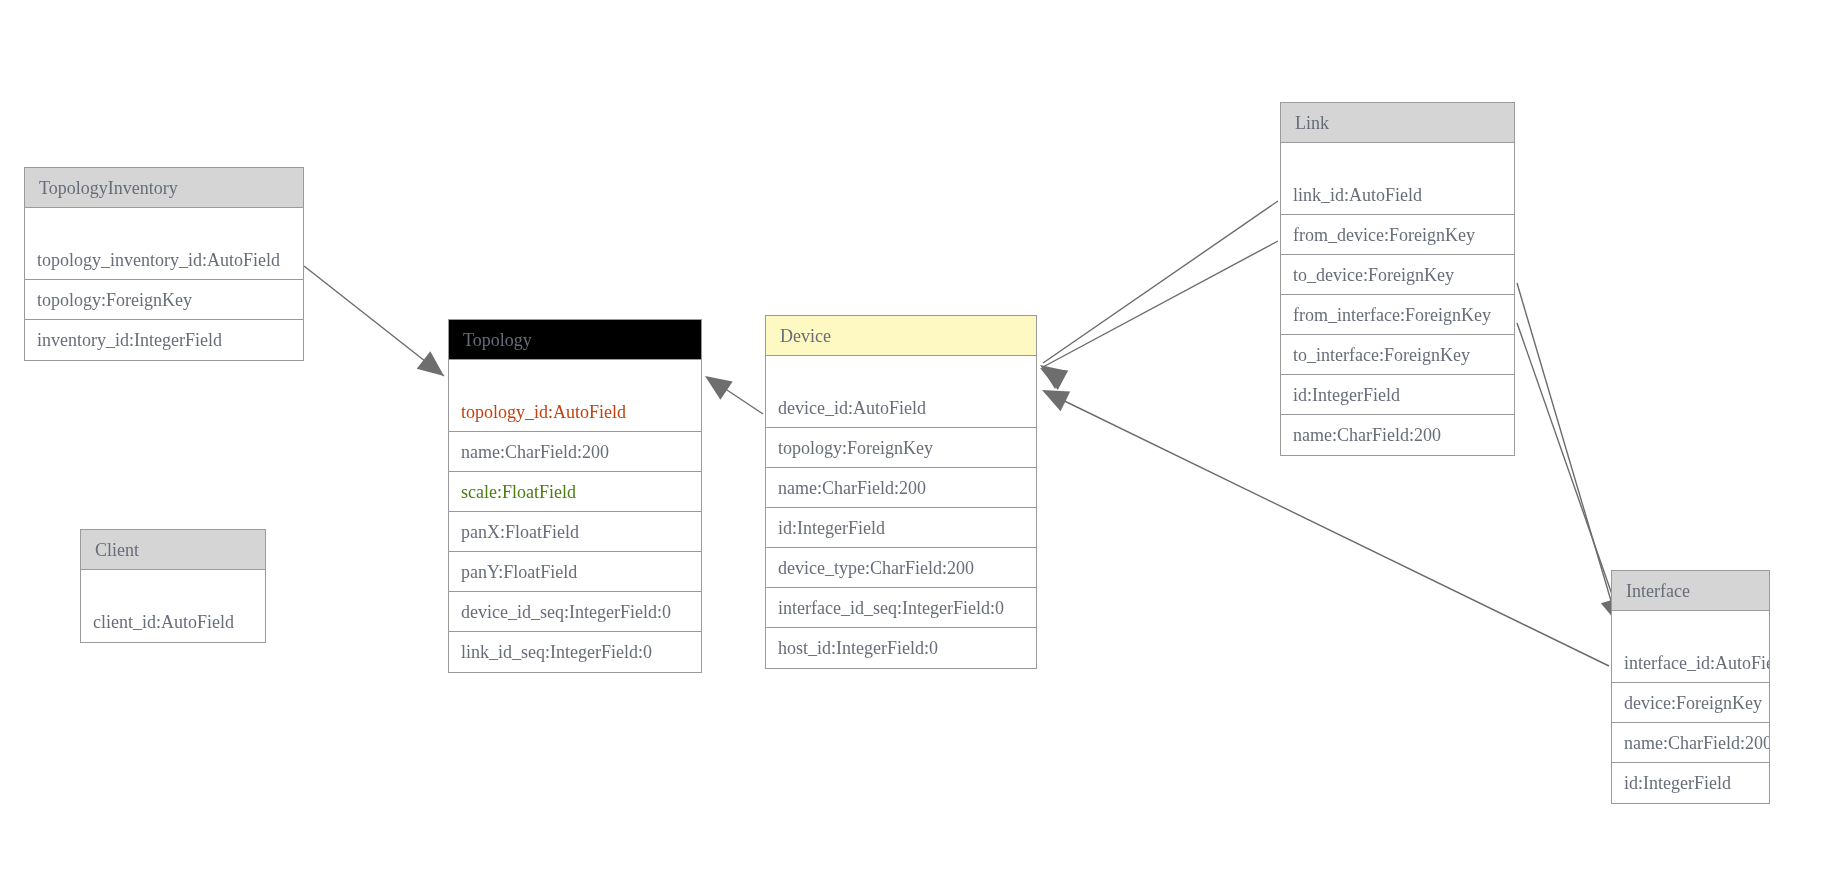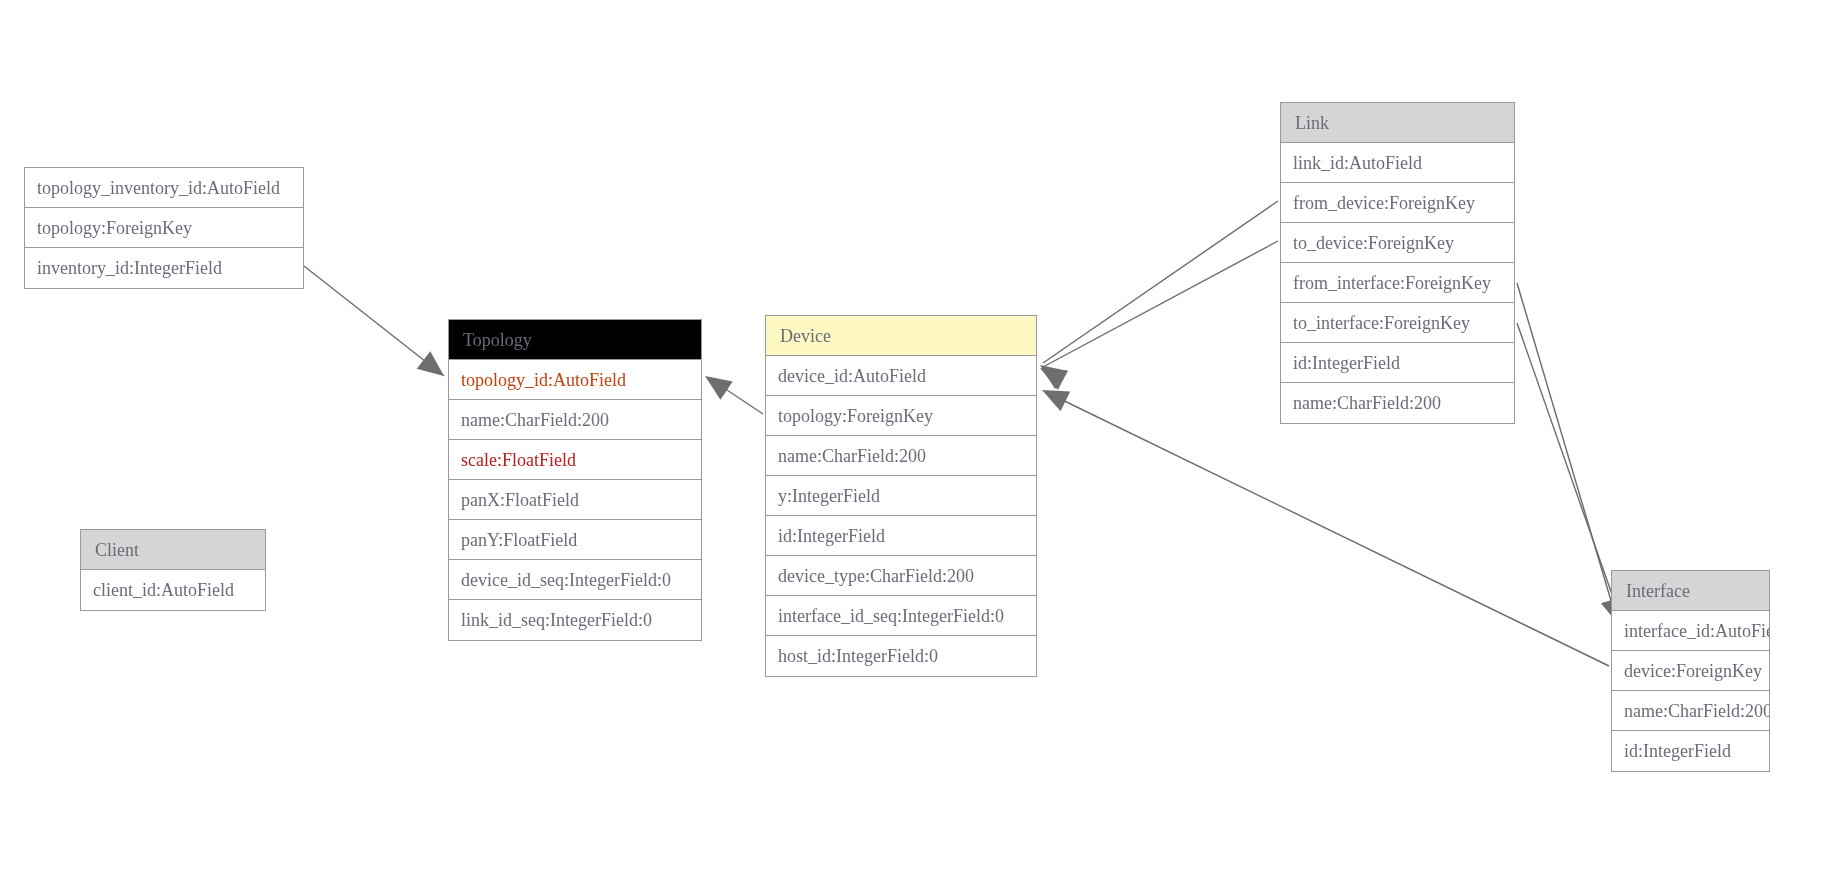--- a/index.html
+++ b/index.html
@@ -37,20 +37,21 @@
     color: #676c79;
     font-size: 18px;
     line-height: 40px;
     height: 40px;
     padding: 0 0 0 14px;
     white-space: nowrap;
     overflow: hidden;
   }
   .entity-fields {
     display: block;
+    margin-top: 32px;
   }
   .field-row {
     box-sizing: border-box;
     height: 40px;
     line-height: 40px;
     padding: 0 10px 0 12px;
     color: #686d7a;
     font-size: 18px;
     border-bottom: 1px solid #9a9a9a;
     white-space: nowrap;
@@ -91,51 +92,51 @@
         <path d="M0,0 L-26,-11 L-26,11 Z" fill="#6e6e6e" transform="translate(1619,625) rotate(73)"></path>
       </g>
       <g>
         <polyline points="1517,323 1622,623" fill="none" stroke="#6b6b6b" stroke-width="1.4"></polyline>
         <path d="M0,0 L-26,-11 L-26,11 Z" fill="#6e6e6e" transform="translate(1624,627) rotate(71)"></path>
       </g>
     </svg>
 
   <div id="entity-layer">
       <div class="entity" style="left: 24px; top: 167px; width: 280px; border-color: rgb(154, 154, 154);">
+        <div class="entity-title" style="background: rgb(213, 213, 213); border-bottom-color: rgb(154, 154, 154);">TopologyInventory</div>
         <div class="entity-fields">
           <div class="field-row" style="border-bottom-color: rgb(154, 154, 154); color: rgb(104, 109, 122);">topology_inventory_id:AutoField</div>
           <div class="field-row" style="border-bottom-color: rgb(154, 154, 154); color: rgb(104, 109, 122);">topology:ForeignKey</div>
           <div class="field-row" style="border-bottom-color: rgb(154, 154, 154); color: rgb(104, 109, 122);">inventory_id:IntegerField</div>
         </div>
       </div>
       <div class="entity" style="left: 80px; top: 529px; width: 186px; border-color: rgb(154, 154, 154);">
         <div class="entity-title" style="background: rgb(213, 213, 213); border-bottom-color: rgb(154, 154, 154);">Client</div>
         <div class="entity-fields">
           <div class="field-row" style="border-bottom-color: rgb(154, 154, 154); color: rgb(104, 109, 122);">client_id:AutoField</div>
         </div>
       </div>
       <div class="entity" style="left: 448px; top: 319px; width: 254px; border-color: rgb(154, 154, 154);">
         <div class="entity-title" style="background: #000000; border-bottom-color: rgb(154, 154, 154);">Topology</div>
         <div class="entity-fields">
           <div class="field-row" style="border-bottom-color: rgb(154, 154, 154); color: #c2410c;">topology_id:AutoField</div>
           <div class="field-row" style="border-bottom-color: rgb(154, 154, 154); color: rgb(104, 109, 122);">name:CharField:200</div>
-          <div class="field-row" style="border-bottom-color: rgb(154, 154, 154); color: #b91c1c;">scale:FloatField</div>
+          <div class="field-row" style="border-bottom-color: rgb(154, 154, 154); color: #4d7c0f;">scale:FloatField</div>
           <div class="field-row" style="border-bottom-color: rgb(154, 154, 154); color: rgb(104, 109, 122);">panX:FloatField</div>
           <div class="field-row" style="border-bottom-color: rgb(154, 154, 154); color: rgb(104, 109, 122);">panY:FloatField</div>
           <div class="field-row" style="border-bottom-color: rgb(154, 154, 154); color: rgb(104, 109, 122);">device_id_seq:IntegerField:0</div>
           <div class="field-row" style="border-bottom-color: rgb(154, 154, 154); color: rgb(104, 109, 122);">link_id_seq:IntegerField:0</div>
         </div>
       </div>
       <div class="entity" style="left: 765px; top: 315px; width: 272px; border-color: rgb(154, 154, 154);">
         <div class="entity-title" style="background: #fef9c3; border-bottom-color: rgb(154, 154, 154);">Device</div>
         <div class="entity-fields">
           <div class="field-row" style="border-bottom-color: rgb(154, 154, 154); color: rgb(104, 109, 122);">device_id:AutoField</div>
           <div class="field-row" style="border-bottom-color: rgb(154, 154, 154); color: rgb(104, 109, 122);">topology:ForeignKey</div>
           <div class="field-row" style="border-bottom-color: rgb(154, 154, 154); color: rgb(104, 109, 122);">name:CharField:200</div>
-          <div class="field-row" style="border-bottom-color: rgb(154, 154, 154); color: rgb(104, 109, 122);">y:IntegerField</div>
           <div class="field-row" style="border-bottom-color: rgb(154, 154, 154); color: rgb(104, 109, 122);">id:IntegerField</div>
           <div class="field-row" style="border-bottom-color: rgb(154, 154, 154); color: rgb(104, 109, 122);">device_type:CharField:200</div>
           <div class="field-row" style="border-bottom-color: rgb(154, 154, 154); color: rgb(104, 109, 122);">interface_id_seq:IntegerField:0</div>
           <div class="field-row" style="border-bottom-color: rgb(154, 154, 154); color: rgb(104, 109, 122);">host_id:IntegerField:0</div>
         </div>
       </div>
       <div class="entity" style="left: 1280px; top: 102px; width: 235px; border-color: rgb(154, 154, 154);">
         <div class="entity-title" style="background: rgb(213, 213, 213); border-bottom-color: rgb(154, 154, 154);">Link</div>
         <div class="entity-fields">
           <div class="field-row" style="border-bottom-color: rgb(154, 154, 154); color: rgb(104, 109, 122);">link_id:AutoField</div>

